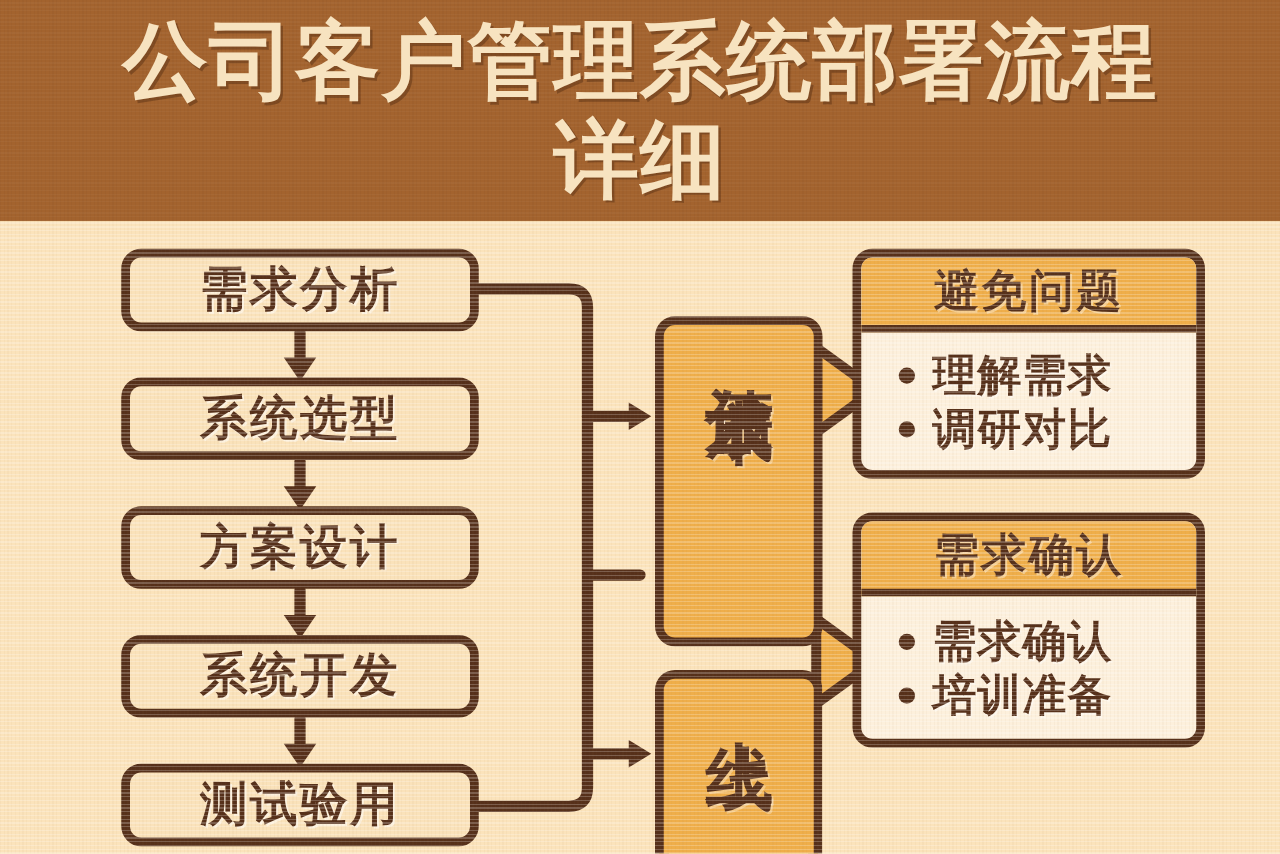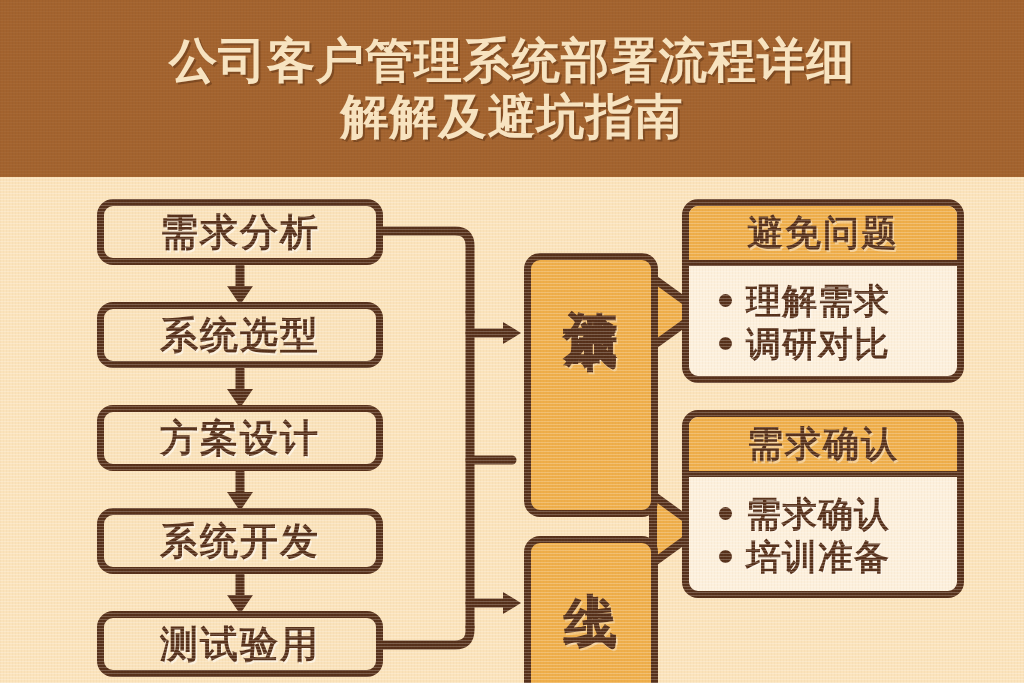--- a/index.html
+++ b/index.html
@@ -36,21 +36,21 @@
     inset: 0;
     background-image:
       repeating-linear-gradient(0deg, rgba(255,255,255,.030) 0 1px, rgba(0,0,0,0) 1px 3px),
       repeating-linear-gradient(90deg, rgba(0,0,0,.028) 0 1px, rgba(0,0,0,0) 1px 3px);
     pointer-events: none;
   }
   #title-text {
     position: relative;
     z-index: 2;
     color: #f7e3c0;
-    font-size: 48px;
+    font-size: 68px;
     font-weight: bold;
     line-height: 1.16;
     text-align: center;
     letter-spacing: 1px;
     max-width: 880px;
     text-shadow: 2px 2px 0 rgba(60,30,10,.35);
   }
   
   #diagram {
     position: absolute;
@@ -183,21 +183,20 @@
   }
 </style>
 </head>
 <body>
 
 <div id="canvas">
 
   <div id="title-banner">
     <div id="title-text">
       <div>公司客户管理系统部署流程详细</div>
-      <div>解解及避坑指南</div>
     </div>
   </div>
 
   <div id="diagram"></div>
 
   <svg id="connectors" viewBox="0 0 1024 683" width="1024" height="683">
     <g fill="none" stroke="#56301a" stroke-width="9" stroke-linecap="round" stroke-linejoin="round">
 
       <line x1="240" y1="266" x2="240" y2="296"></line>
       <line x1="240" y1="369" x2="240" y2="399"></line>

